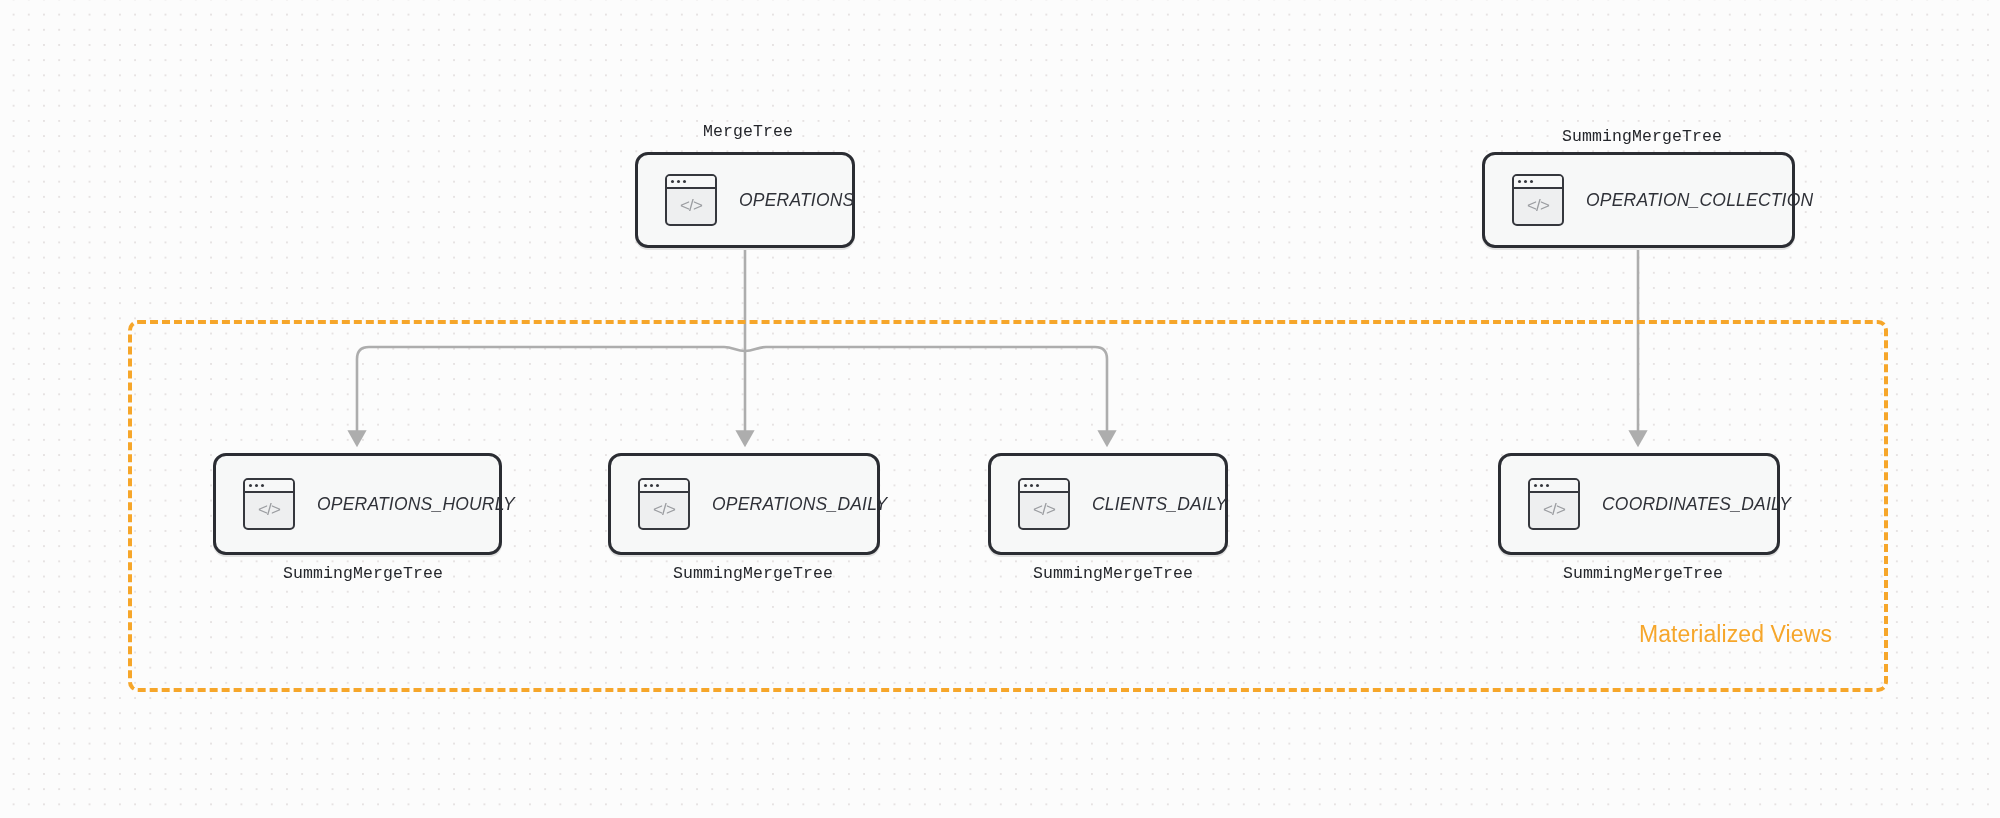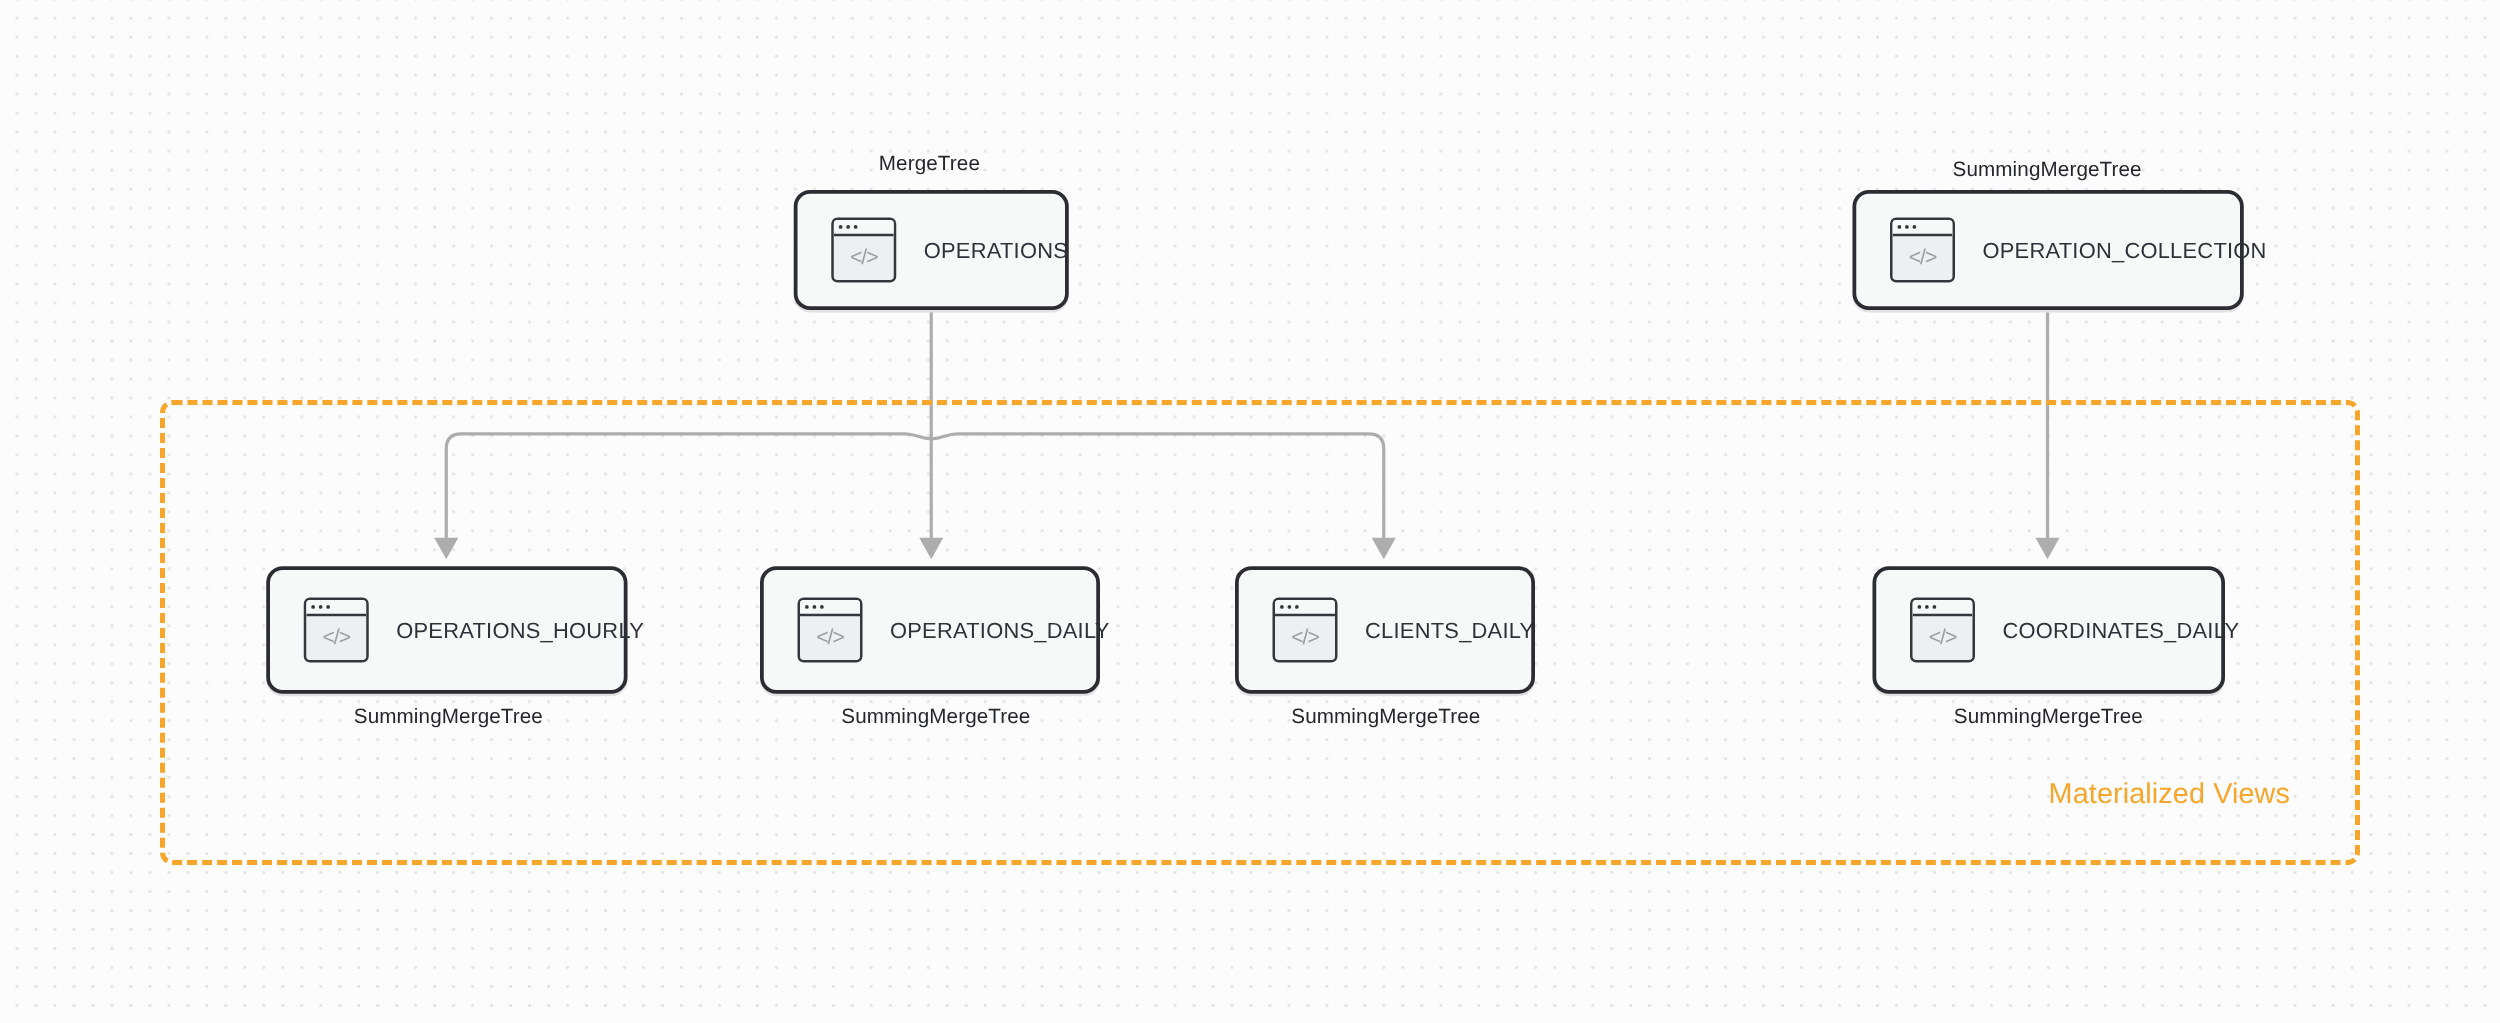--- a/index.html
+++ b/index.html
@@ -63,20 +63,21 @@
     border: 3.2px solid #2b2d33;
     border-radius: 13px;
     display: flex;
     align-items: center;
     padding-left: 27px;
     box-shadow: 0 2px 0 0 rgba(0,0,0,0.10);
   }
   .node-title {
     margin-left: 22px;
     font-size: 17.5px;
+    font-style: italic;
     color: #2f3138;
     letter-spacing: 0.2px;
     white-space: nowrap;
   }
 
   
   .code-icon {
     width: 52px;
     height: 52px;
     flex: 0 0 52px;
@@ -120,20 +121,21 @@
     padding-bottom: 1px;
   }
 
   
   .caption {
     position: absolute;
     font-size: 16.5px;
     color: #24262b;
     white-space: nowrap;
     letter-spacing: 0.1px;
+    font-family: Liberation Mono, monospace;
   }
 </style>
 </head>
 <body>
 
 <div class="canvas">
 
   <svg class="edges" viewBox="0 0 2000 818" width="2000" height="818" xmlns="http://www.w3.org/2000/svg">
     <defs>
       <marker id="ah" markerWidth="9" markerHeight="9" refX="3.4" refY="4.5" orient="auto" markerUnits="strokeWidth">

